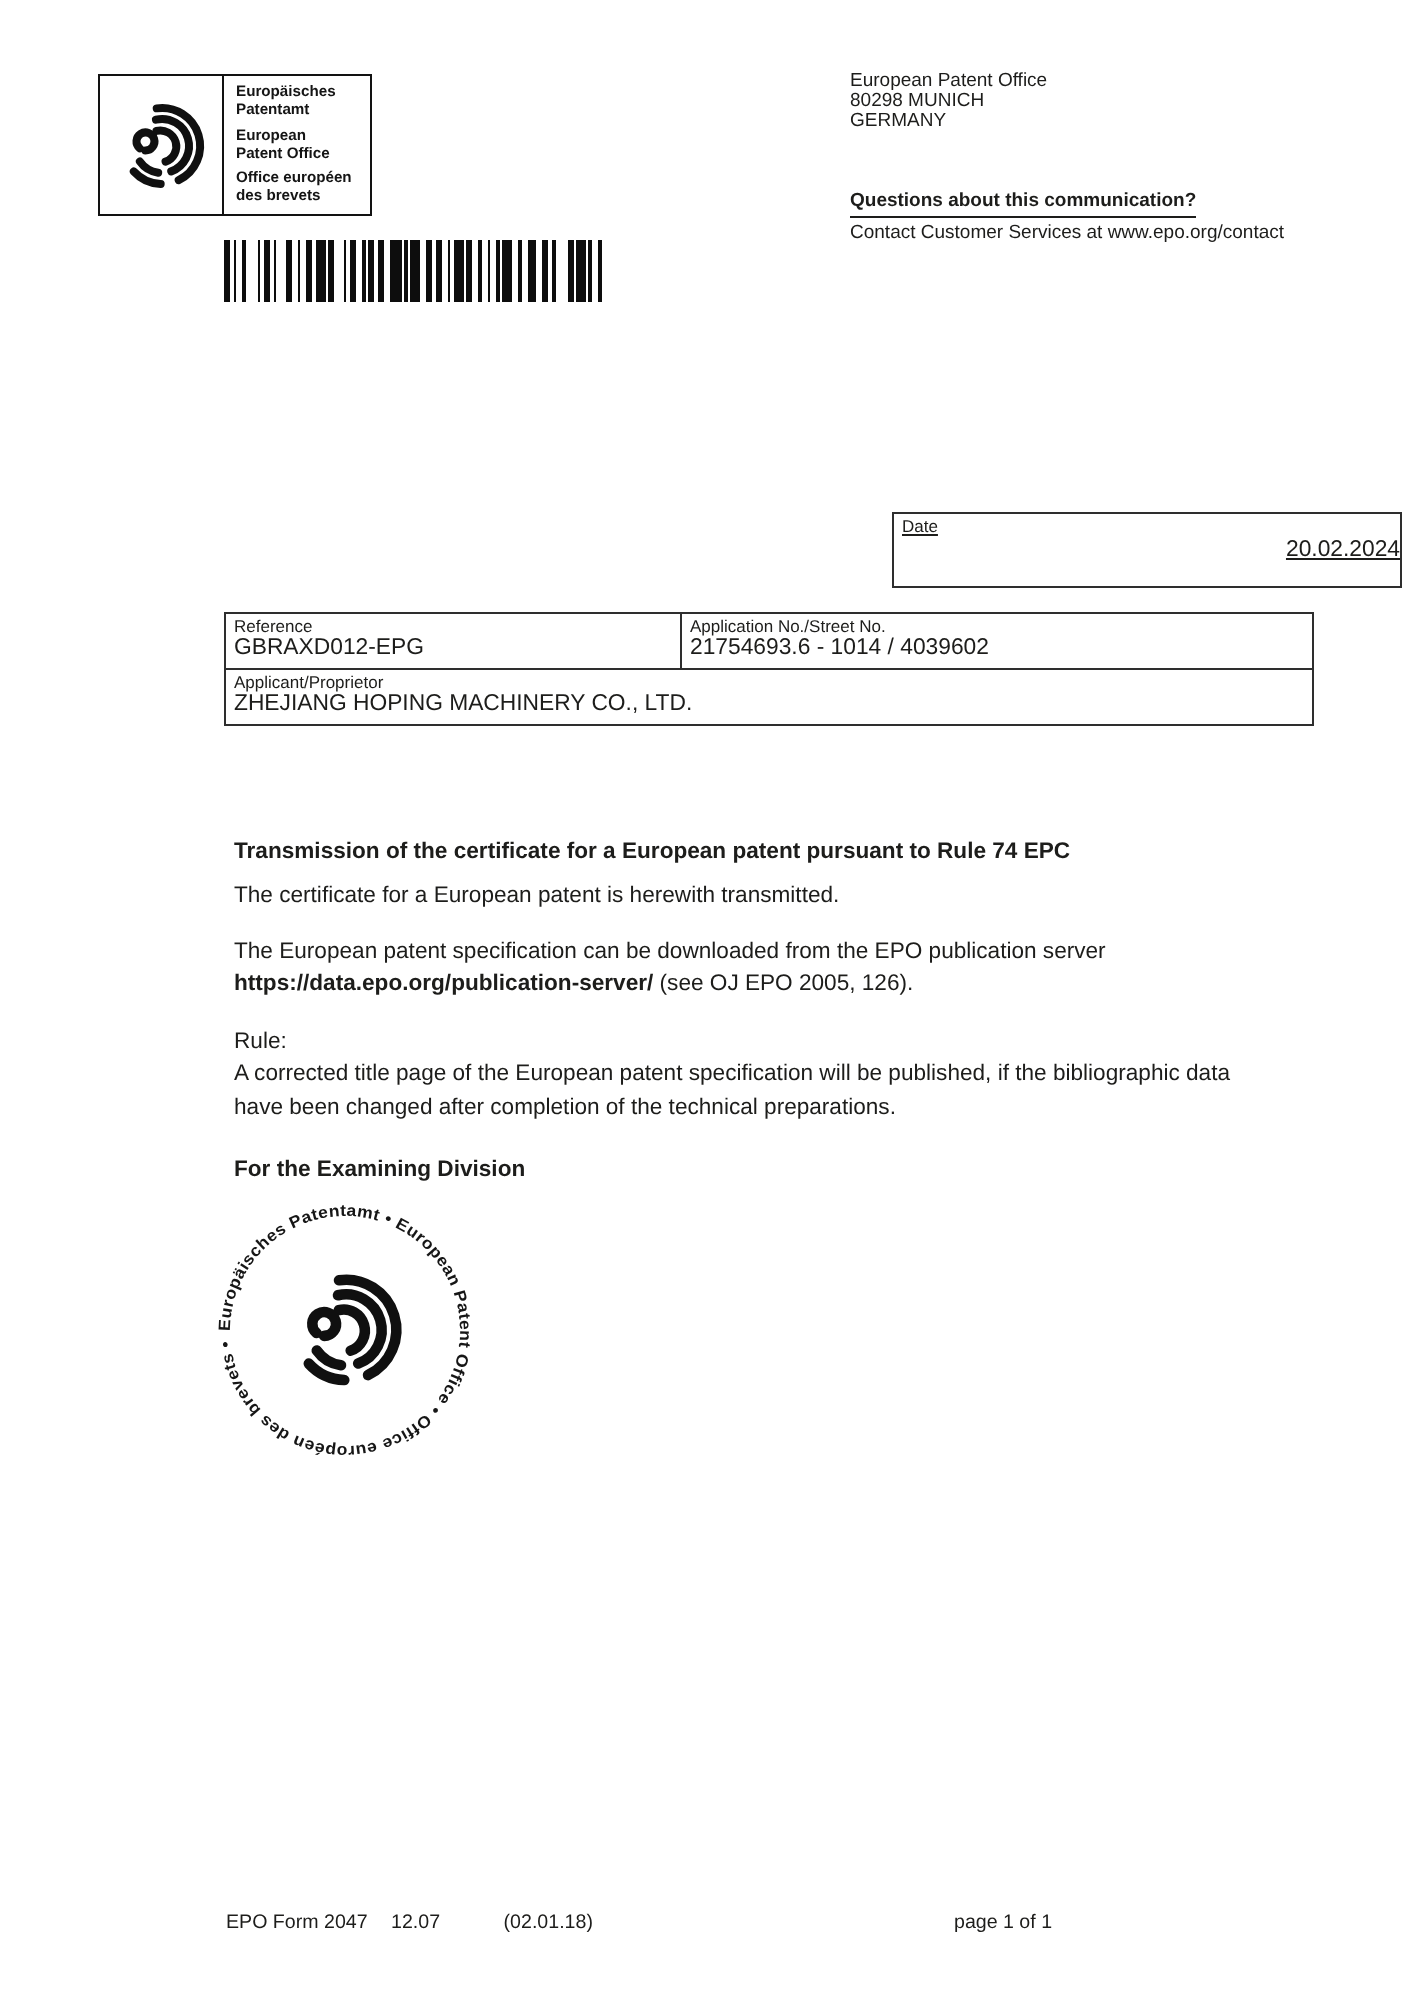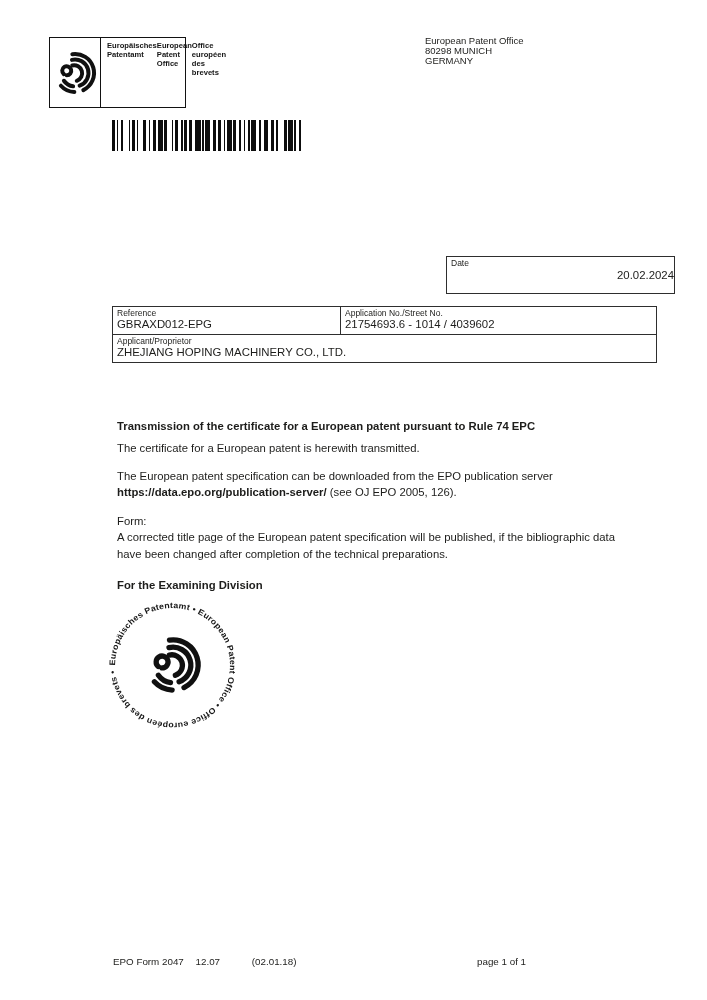--- a/index.html
+++ b/index.html
@@ -14,21 +14,21 @@
   .logo-box {
     position:absolute; left:49px; top:37px; width:137px; height:71px;
     border:1.6px solid #121212; display:flex; background:#fff;
   }
   .logo-cell {
     width:62px; border-right:1.6px solid #121212;
     display:flex; align-items:center; justify-content:center;
   }
   .logo-textcol {
     flex:1; padding:4px 2px 4px 6px;
-    display:flex; flex-direction:row; 
+    display:flex; flex-direction:column; justify-content:space-between;
   }
   .logo-textcol div {
     font-size:7.6px; font-weight:bold; line-height:1.18; white-space:pre-line;
     color:#151515;
   }
   .office-address {
     position:absolute; left:425px; top:36px;
     font-size:9.5px; line-height:1.07;
   }
   .questions { position:absolute; left:425px; top:95px; font-size:9.5px; }
@@ -42,22 +42,23 @@
     position:absolute; left:112px; top:120px; width:189px; height:31px;
     display:flex; align-items:stretch;
   }
   .barcode span { height:100%; display:block; }
   .recipient {
     position:absolute; left:114px; top:156px;
     font-size:12px; line-height:12.5px;
   }
   
   .date-box {
-    position:absolute; left:446px; top:256px; width:229px; height:38px;
+    position:absolute; left:446px; top:256px; width:255px; height:38px;
     border:1.3px solid #2e2e2e;
+    text-decoration:underline;
   }
   .date-box .lbl { font-size:8.5px; padding:2px 0 0 4px; line-height:1.1; }
   .date-box .val { font-size:11.4px; text-align:right; margin-top:0.5px; }
   .ref-table {
     position:absolute; left:112px; top:306px; width:545px;
     border:1.3px solid #2e2e2e;
   }
   .ref-row1 { display:flex; border-bottom:1.3px solid #2e2e2e; }
   .ref-cell { padding:1px 5px 3px 4px; }
   .ref-cell.c1 { width:228px; border-right:1.3px solid #2e2e2e; }
@@ -115,20 +116,24 @@
 des brevets</div>
     </div>
   </div>
 
   <div class="office-address">
     <div>European Patent Office</div>
     <div>80298 MUNICH</div>
     <div>GERMANY</div>
   </div>
 
+  <div class="questions">
+    <span class="q-head">Questions about this communication?</span>
+    <div class="q-contact">Contact Customer Services at www.epo.org/contact</div>
+  </div>
 
   <div class="barcode">
       <span style="width: 1.62602%; background: rgb(13, 13, 13);"></span>
       <span style="width: 0.813008%; background: rgb(255, 255, 255);"></span>
       <span style="width: 0.813008%; background: rgb(13, 13, 13);"></span>
       <span style="width: 1.62602%; background: rgb(255, 255, 255);"></span>
       <span style="width: 0.813008%; background: rgb(13, 13, 13);"></span>
       <span style="width: 3.25203%; background: rgb(255, 255, 255);"></span>
       <span style="width: 0.813008%; background: rgb(13, 13, 13);"></span>
       <span style="width: 0.813008%; background: rgb(255, 255, 255);"></span>
@@ -222,21 +227,21 @@
     </div>
   </div>
 
   <div class="abs b-title">Transmission of the certificate for a European patent pursuant to Rule 74 EPC</div>
   <div class="abs b-para1">The certificate for a European patent is herewith transmitted.</div>
   <div class="abs b-para2">
     <div>The European patent specification can be downloaded from the EPO publication server</div>
     <div><span class="b-url">https://data.epo.org/publication-server/</span><span> (see OJ EPO 2005, 126).</span></div>
   </div>
   <div class="abs b-note">
-    <div>Form:</div>
+    <div>Rule:</div>
     <div>A corrected title page of the European patent specification will be published, if the bibliographic data</div>
     <div>have been changed after completion of the technical preparations.</div>
   </div>
   <div class="abs b-signoff">For the Examining Division</div>
 
   <svg class="seal" width="137" height="137" viewBox="0 0 137 137">
     <defs>
       <path id="sealPath" d="M 11 68.5 A 57.5 57.5 0 1 1 126 68.5 A 57.5 57.5 0 1 1 11 68.5"></path>
     </defs>
     <text font-size="8.2" font-weight="bold" fill="#161616" letter-spacing="0.2" font-family="Liberation Sans, DejaVu Sans, sans-serif">

